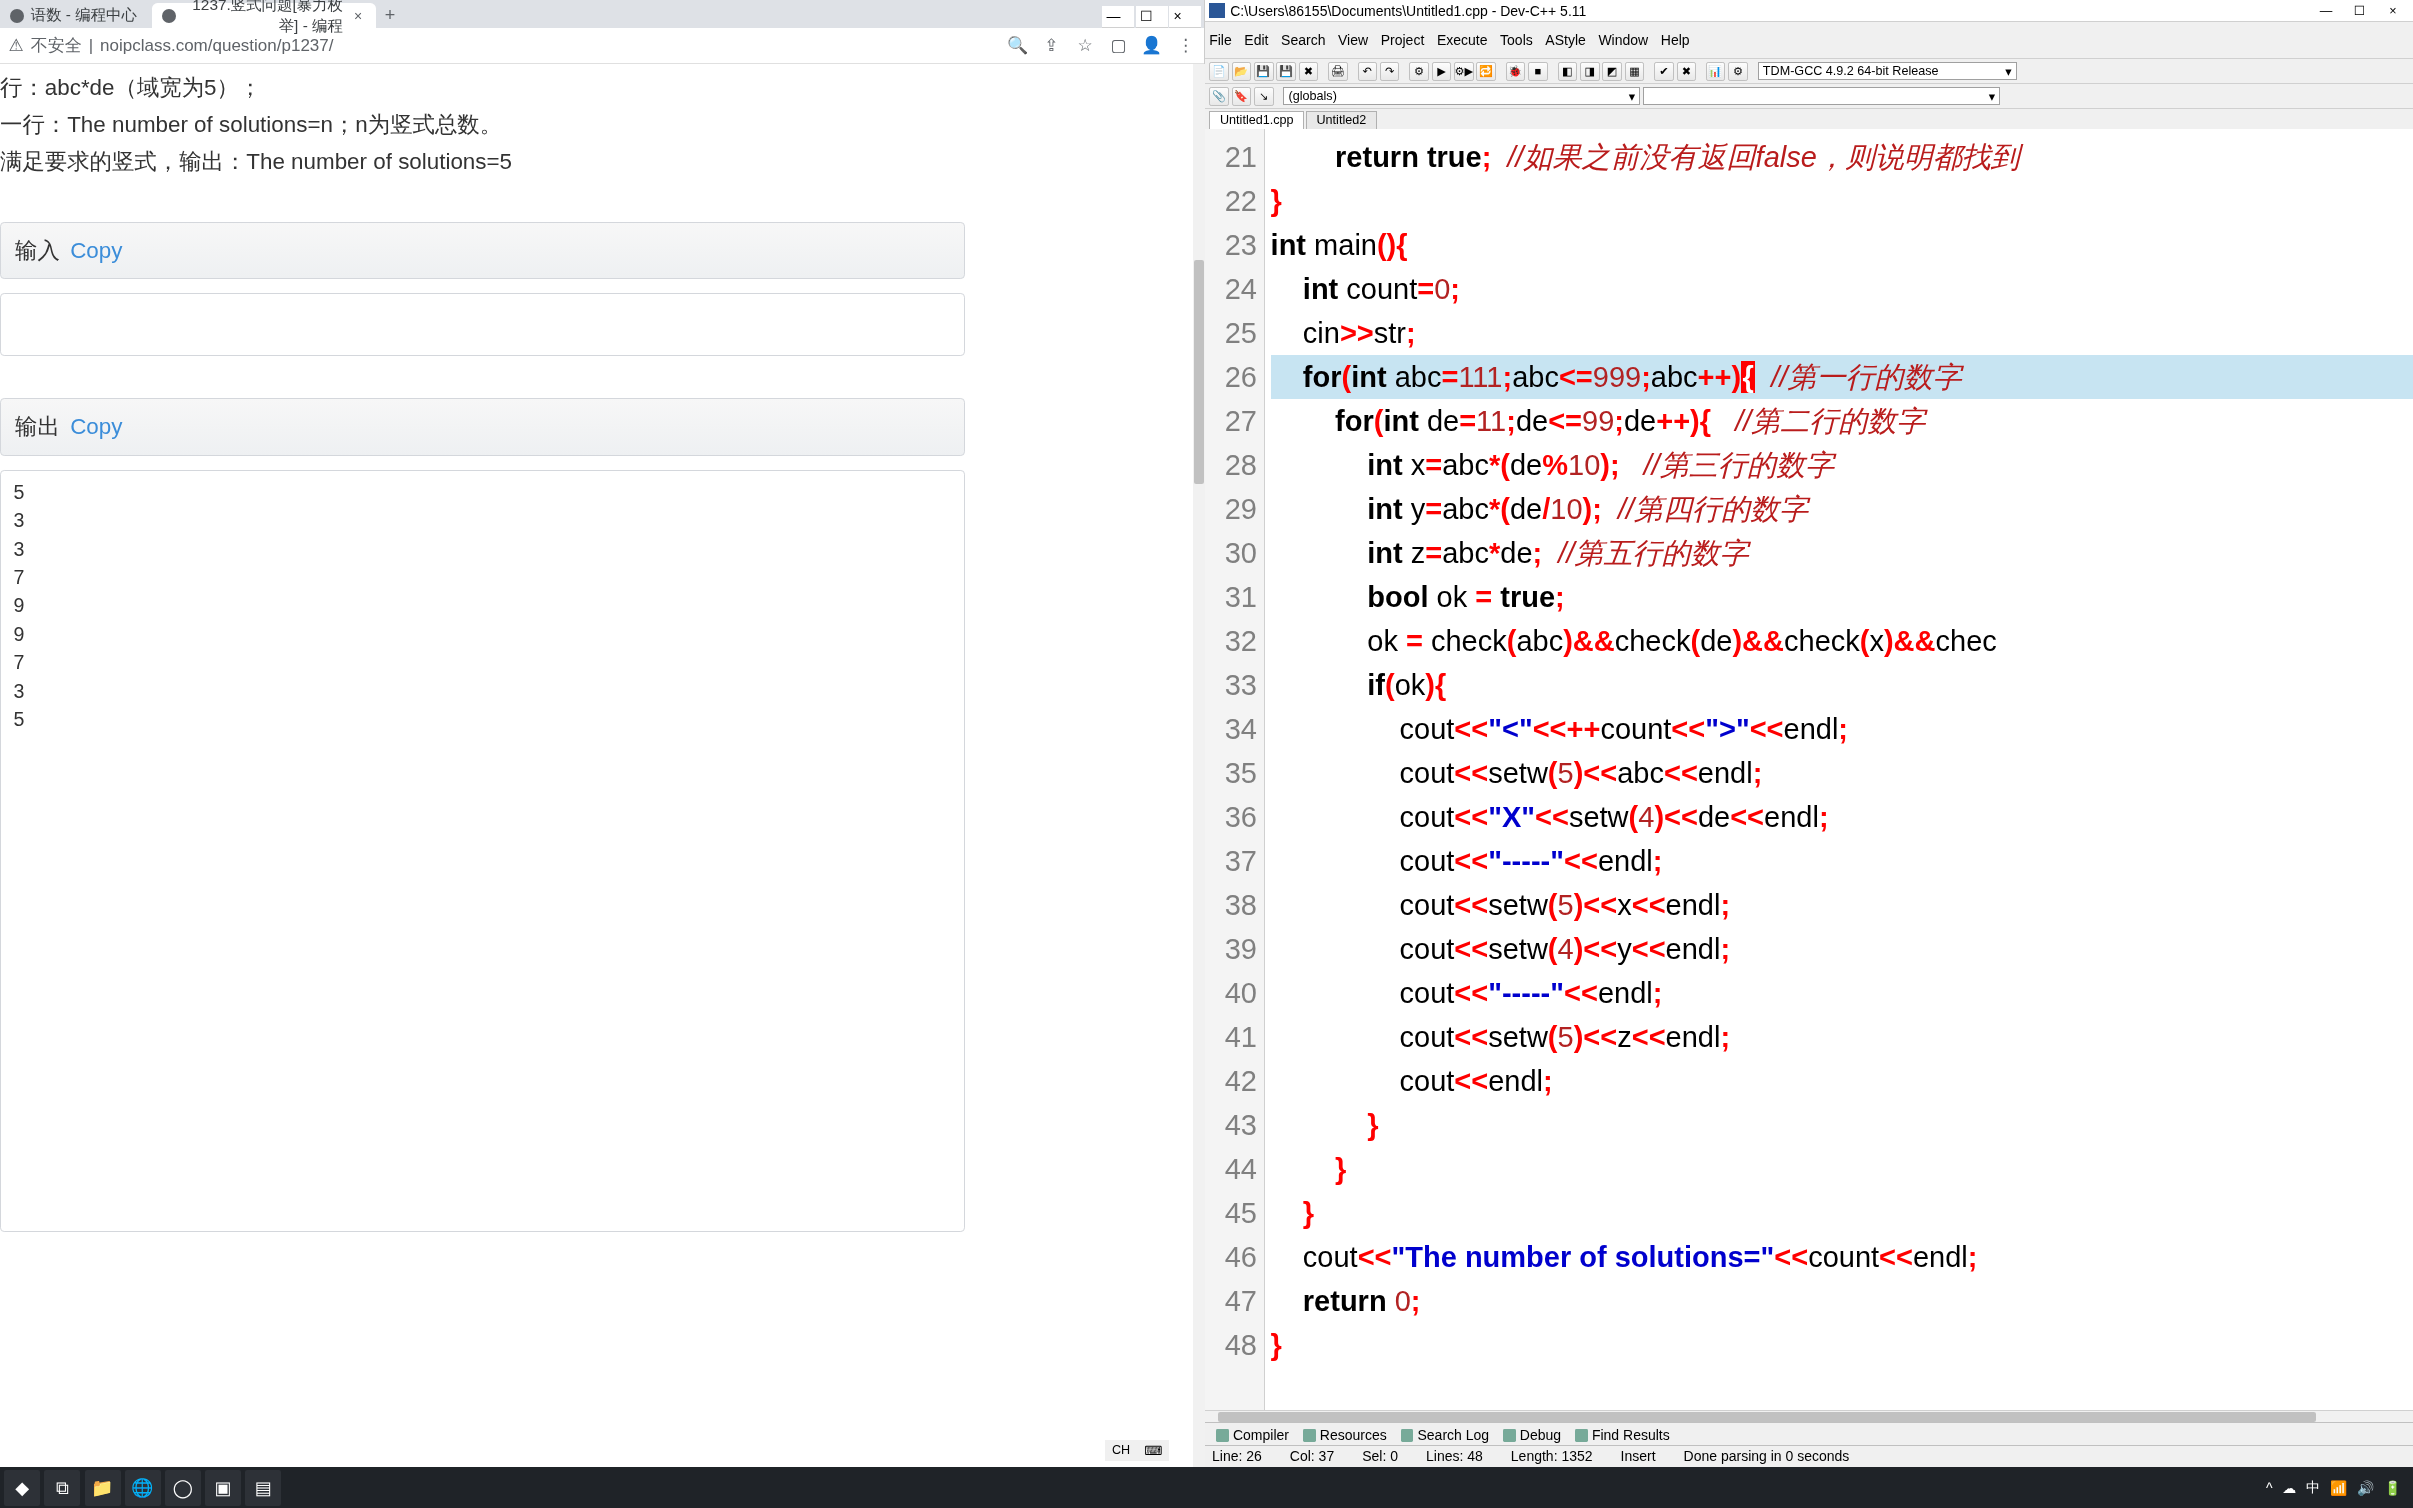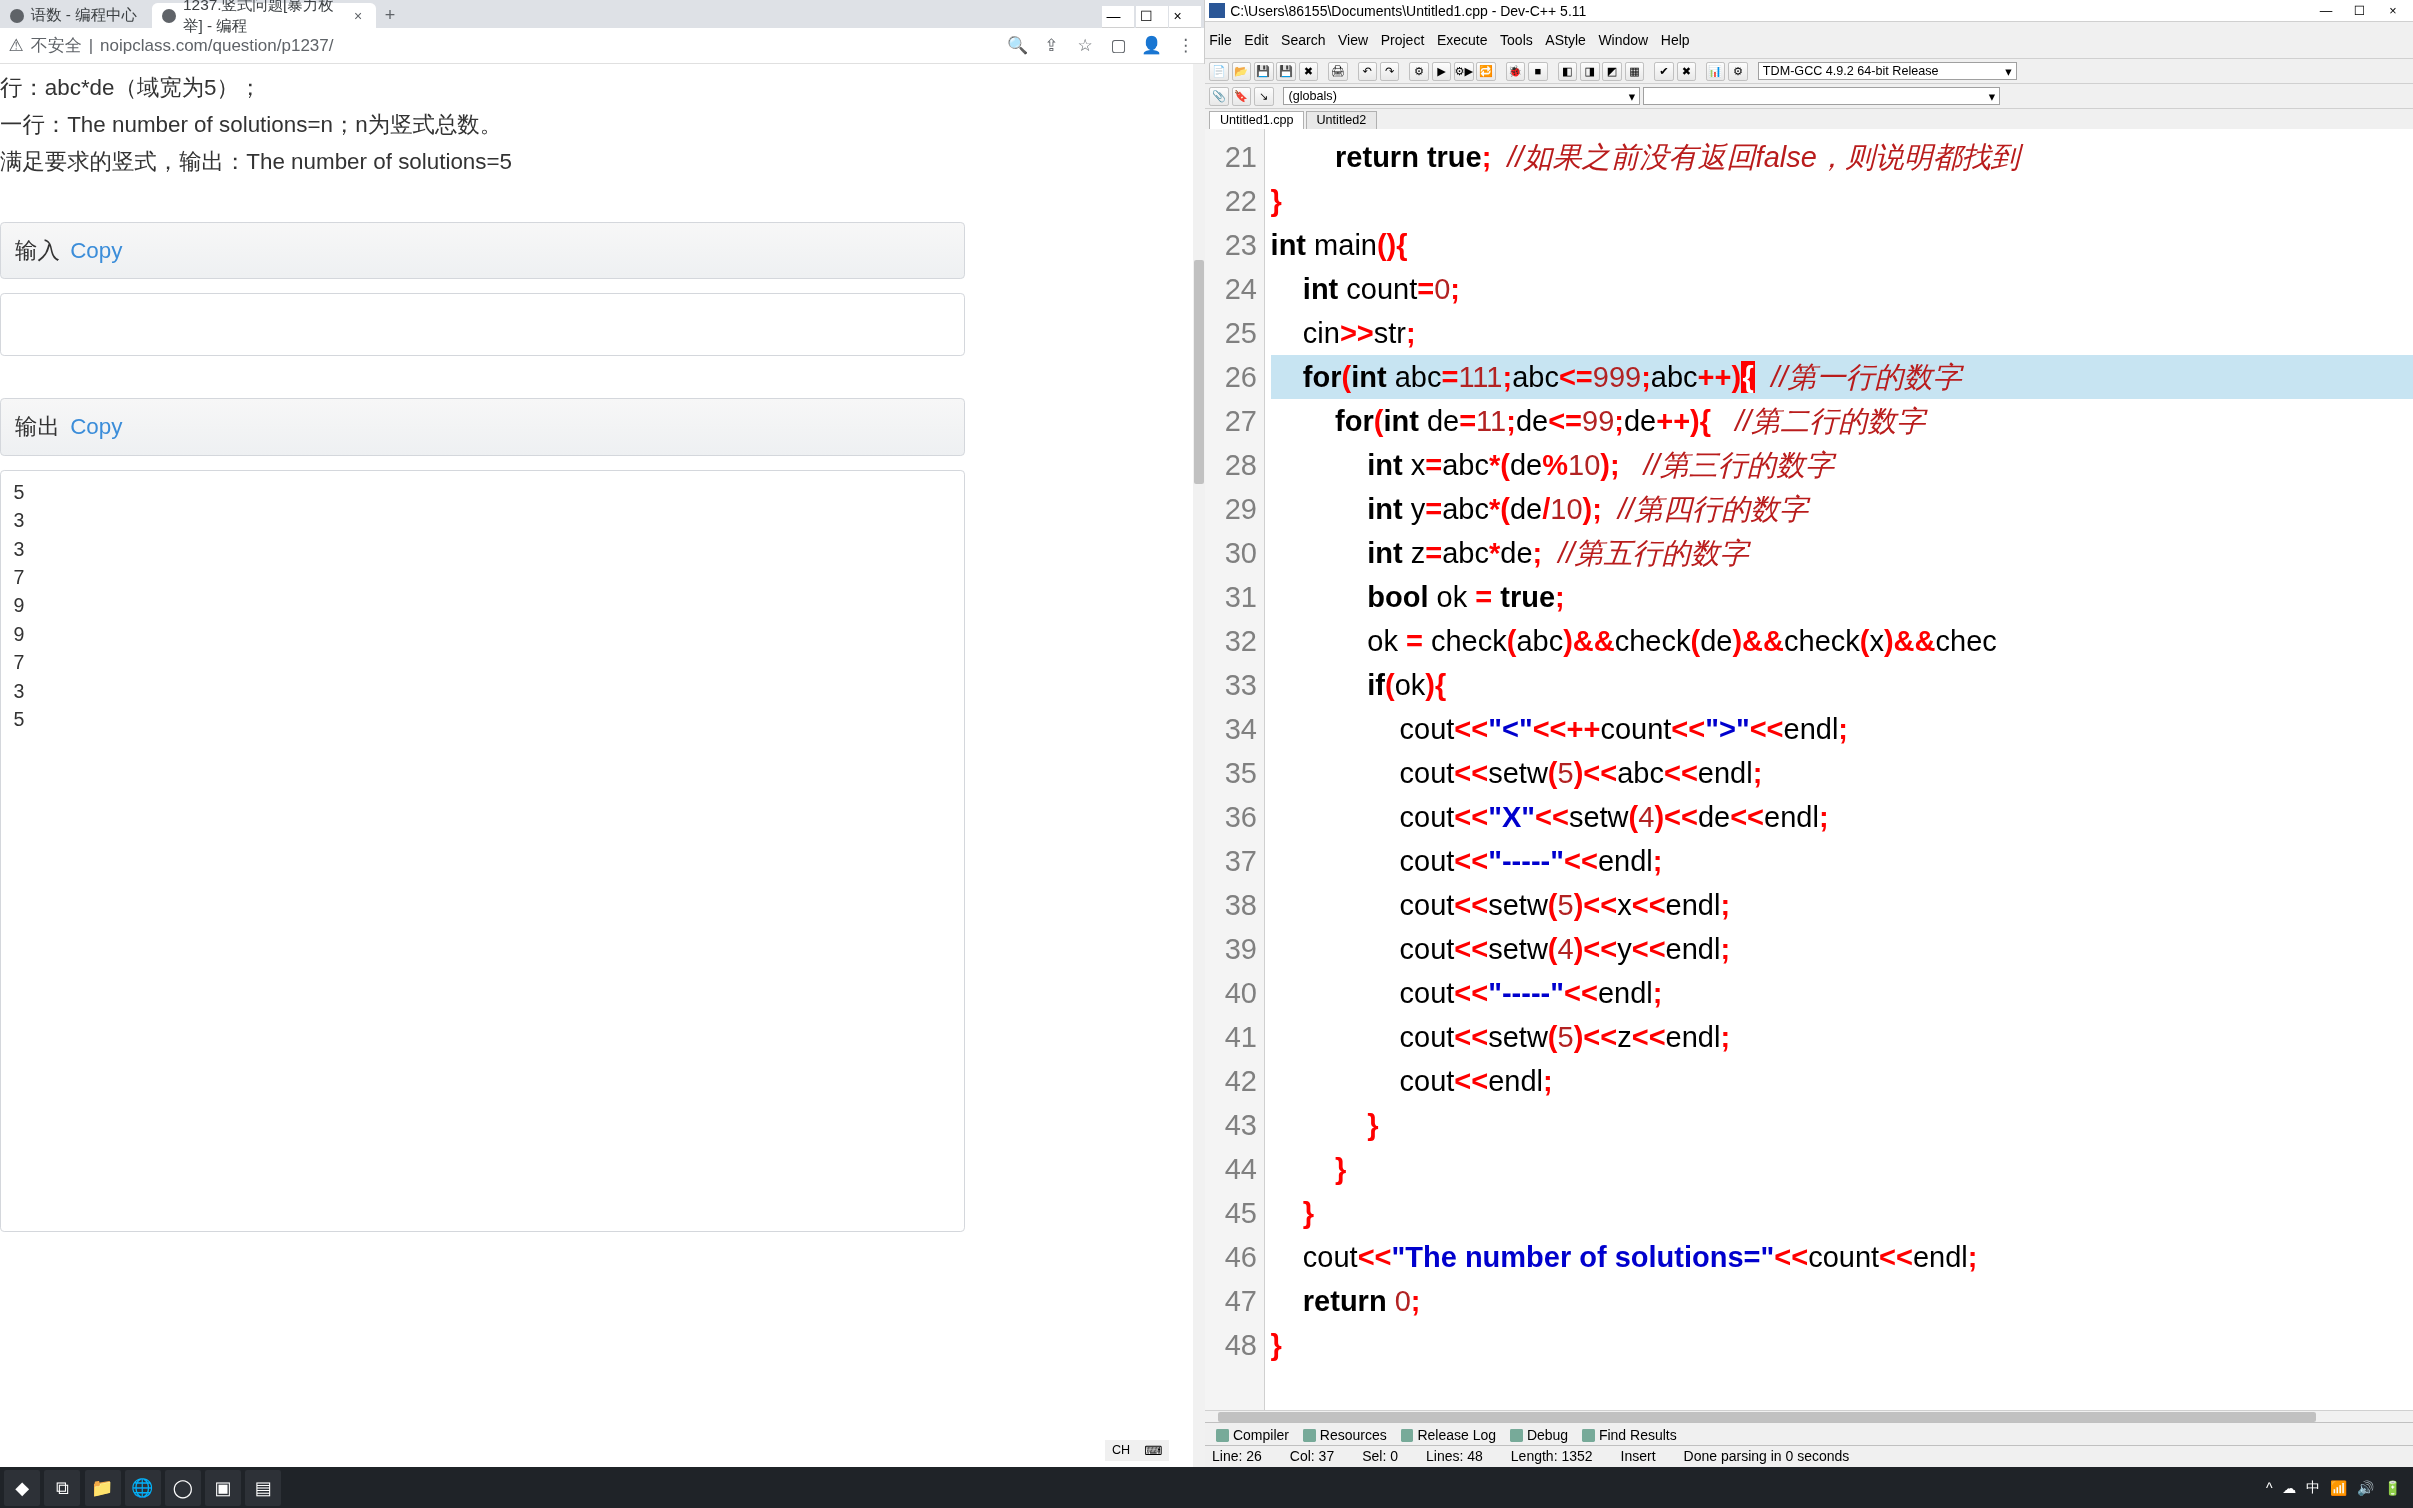--- a/index.html
+++ b/index.html
@@ -1,20 +1,20 @@
 <!DOCTYPE html>
 <html style="font-size:11.2px"><head>
 <meta charset="utf-8">
 <style>
 * { margin: 0; padding: 0; box-sizing: border-box; font-family: "Segoe UI", Tahoma, sans-serif; }
 body { width: 2413px; height: 1509px; overflow: hidden; background: #fff; position: relative; font-size: 17px; }
 
 
 .browser { position: absolute; left: 0; top: 0; width: 1205px; height: 1467px; background: #fff; border-right: 0.7px solid #ccc; }
-.tabbar { height: 28px; background: #dee1e6; display: flex; align-items: flex-end; }
+.tabbar { height: 28px; background: #dee1e6; display: flex; align-items: flex-end; text-align: right; }
 .tab { height: 25px; background: #fff; border-radius: 5.6px 5.6px 0 0; display: flex; align-items: center; padding: 0 14px 0 9.8px; font-size: 15.4px; color: #3c4043; margin-right: 1.4px; max-width: 224px; }
 .tab.inactive { background: #dee1e6; }
 .tab .favicon { width: 14px; height: 14px; background: #5f6368; border-radius: 50%; margin-right: 7px; flex-shrink: 0; }
 .tab .close { margin-left: 11.2px; color: #5f6368; font-size: 14px; }
 .newtab { width: 25px; height: 25px; display: flex; align-items: center; justify-content: center; color: #5f6368; font-size: 18px; }
 .addrbar { height: 36px; background: #fff; border-bottom: 0.7px solid #e0e0e0; display: flex; align-items: center; padding: 0 8.4px; gap: 9.8px; }
 .urlbox { flex: 1; display: flex; align-items: center; gap: 7px; font-size: 17px; color: #5f6368; }
 .urlbox .warn { color: #5f6368; }
 .addrbar .icon { width: 19.6px; height: 19.6px; color: #5f6368; display: flex; align-items: center; justify-content: center; font-size: 17px; }
 .addrbar .right { display: flex; align-items: center; gap: 14px; margin-left: auto; }
@@ -275,21 +275,21 @@
       <div class="btab">
         <span class="bi"></span>
         <span>Compiler</span>
       </div>
       <div class="btab">
         <span class="bi"></span>
         <span>Resources</span>
       </div>
       <div class="btab">
         <span class="bi"></span>
-        <span>Release Log</span>
+        <span>Search Log</span>
       </div>
       <div class="btab">
         <span class="bi"></span>
         <span>Debug</span>
       </div>
       <div class="btab">
         <span class="bi"></span>
         <span>Find Results</span>
       </div>
     </div>

